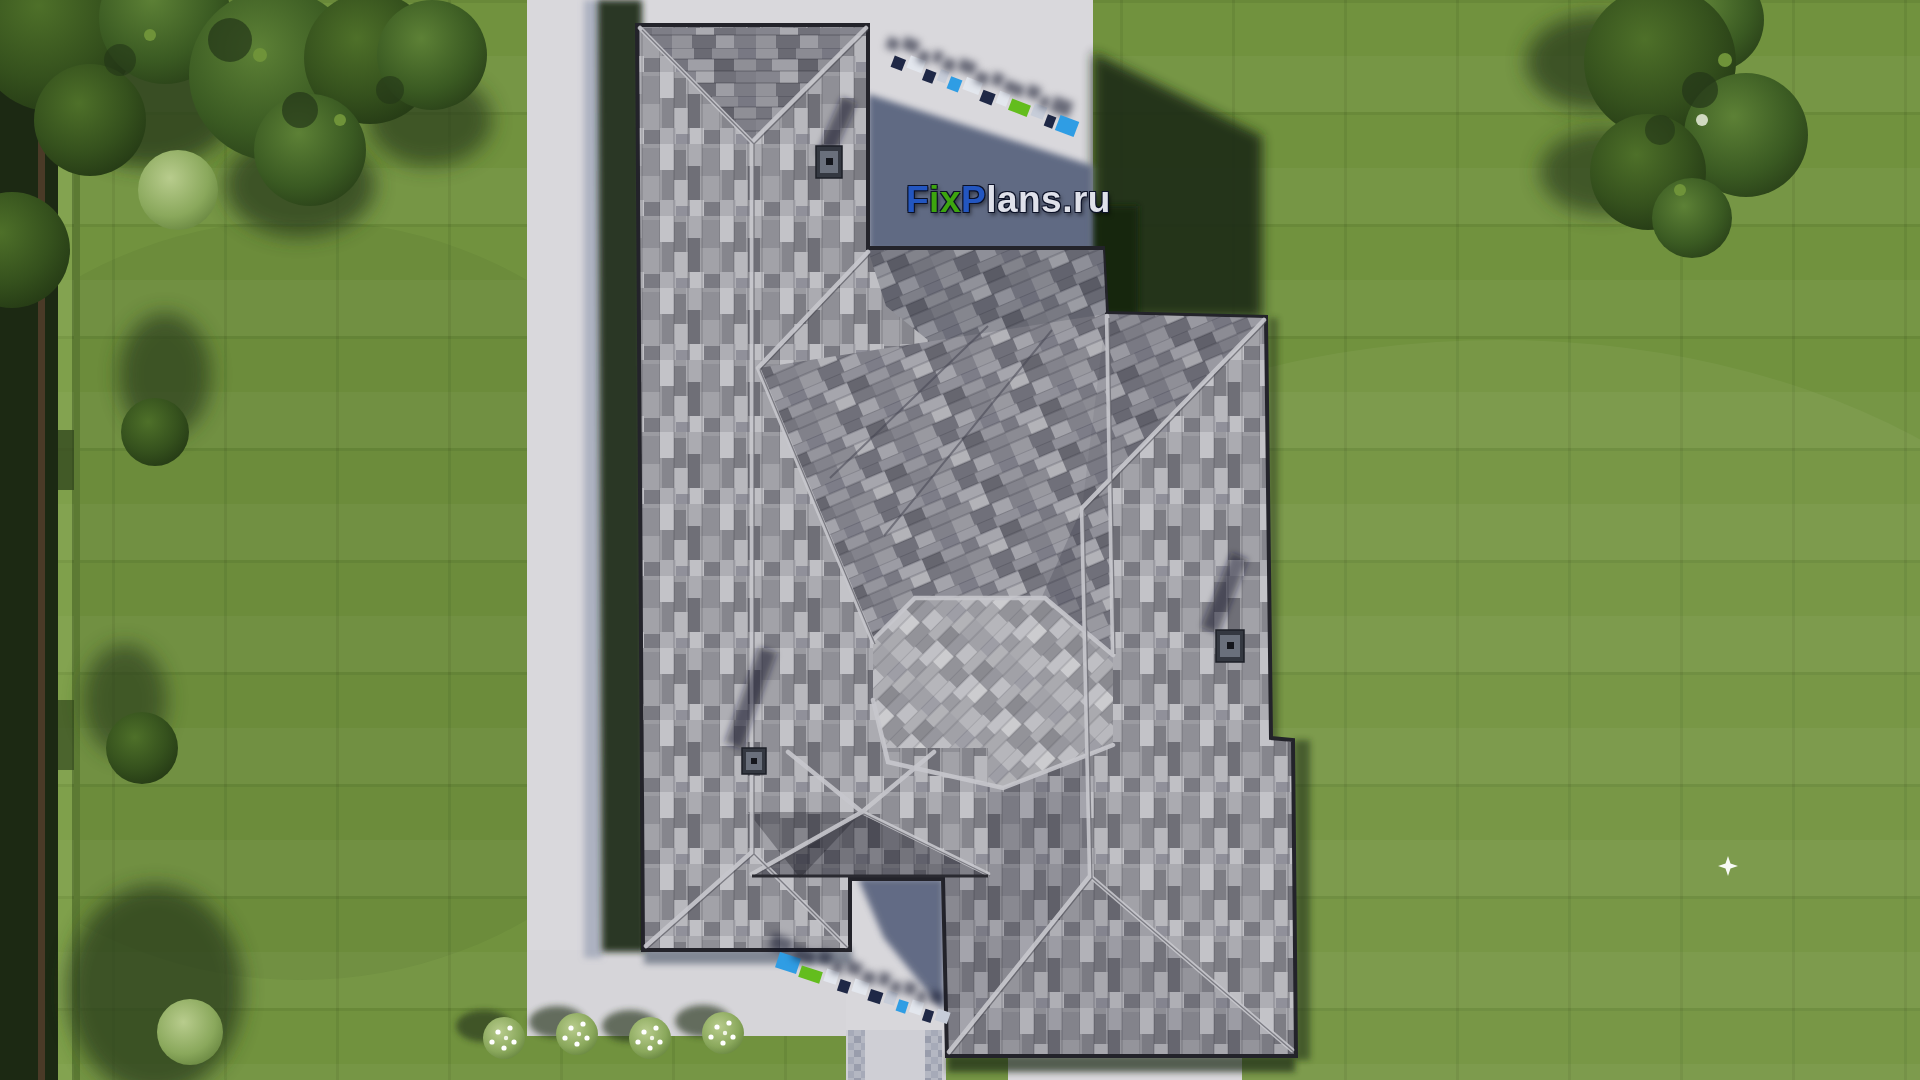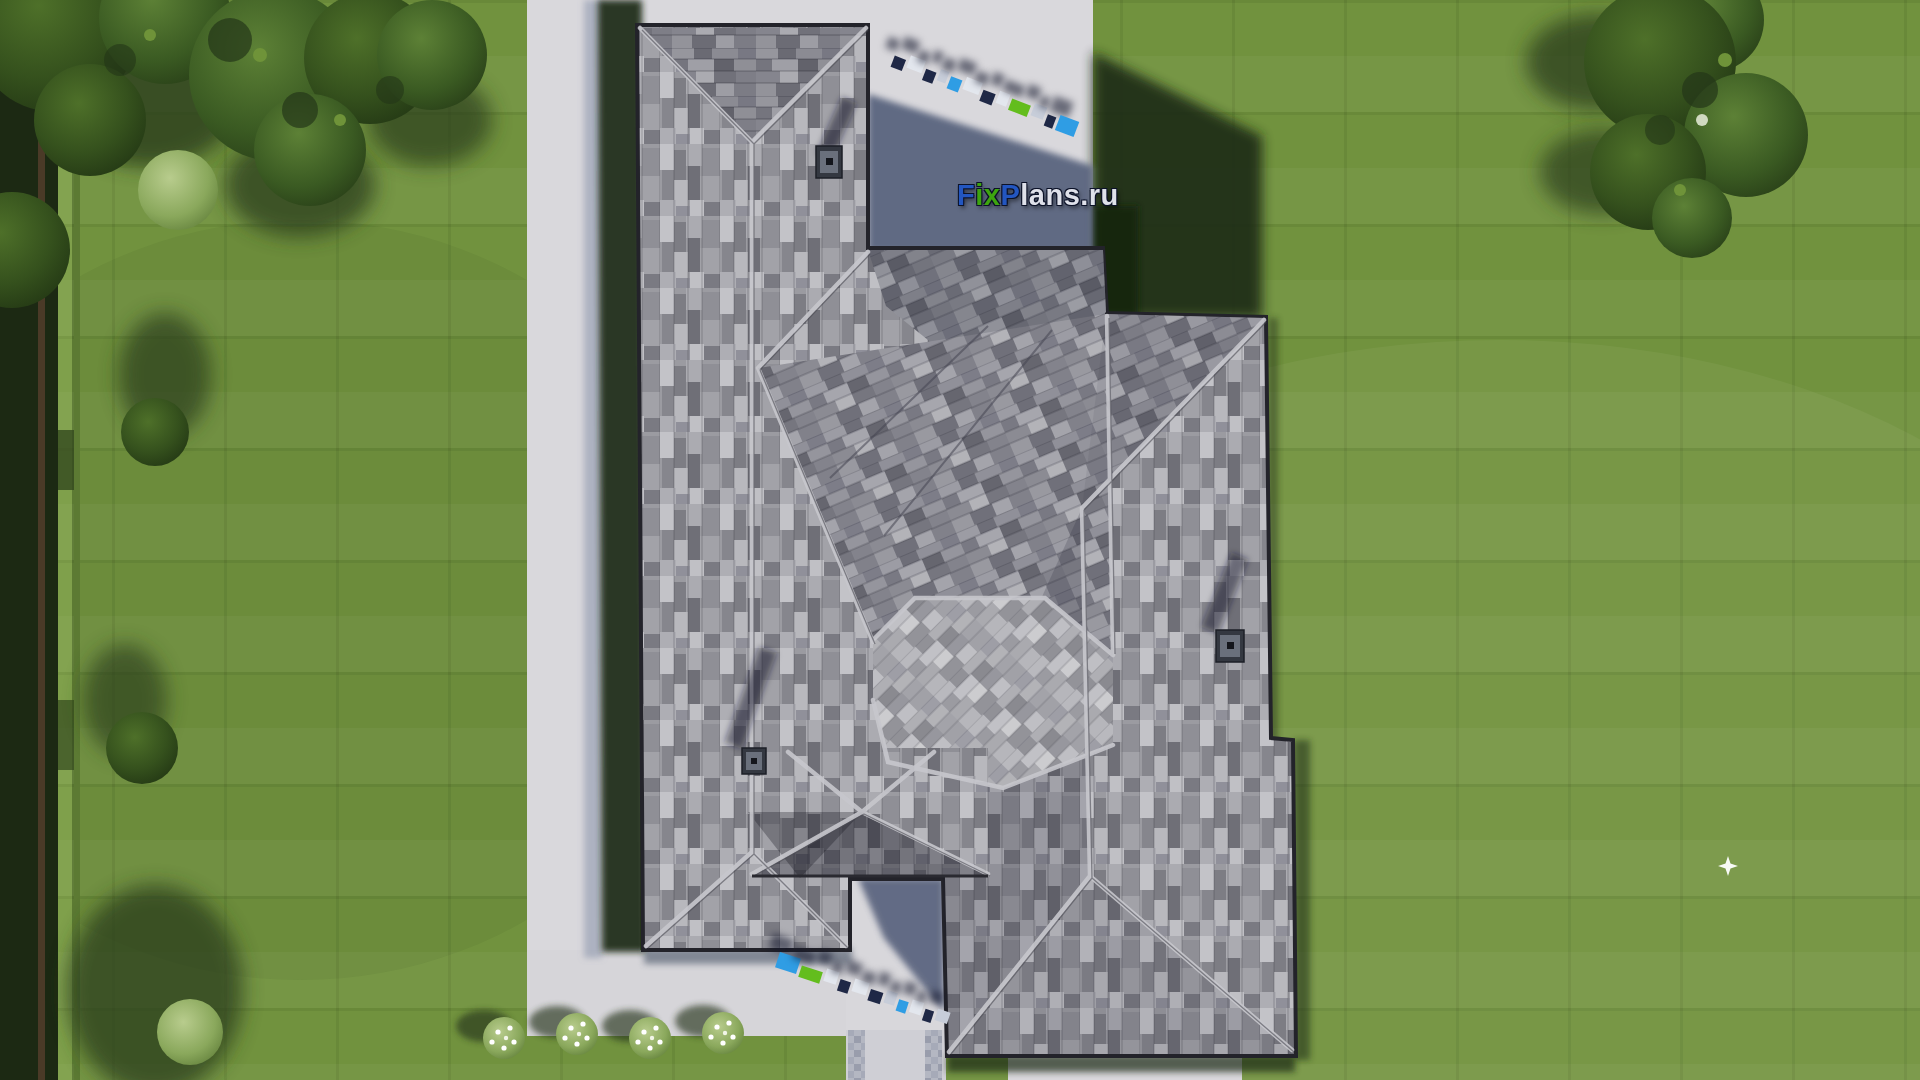--- a/index.html
+++ b/index.html
@@ -5,22 +5,22 @@
   html,body{margin:0;padding:0;background:#000;}
   .scene{position:relative;width:1920px;height:1080px;overflow:hidden;
          font-family:"Liberation Sans",sans-serif;background:#71923e;}
   .scene svg{position:absolute;left:0;top:0;z-index:1;}
   
   .trail{position:absolute;display:flex;gap:3px;align-items:flex-start;
          transform-origin:left top;z-index:5;}
   .trail .blk{box-shadow:-12px -16px 7px rgba(14,19,40,.55);}
   .blk{display:block;}
   
-  .wm{position:absolute;left:944px;top:181px;z-index:6;
-      font-size:29px;font-weight:800;letter-spacing:.5px;line-height:1;
+  .wm{position:absolute;left:893px;top:181px;z-index:6;
+      font-size:37px;font-weight:800;letter-spacing:.5px;line-height:1;
       text-shadow:1px 1px 0 #0c1228,-1px -1px 0 #0c1228,1px -1px 0 #0c1228,
                   -1px 1px 0 #0c1228,2px 3px 4px rgba(0,0,0,.55);padding-left:13px;}
   .wm .c-blue{color:#2356c0;}
   .wm .c-green{color:#3da50f;}
   .wm .c-light{color:#dfe1ea;}
 </style>
 </head>
 <body>
 
 <div class="scene">

